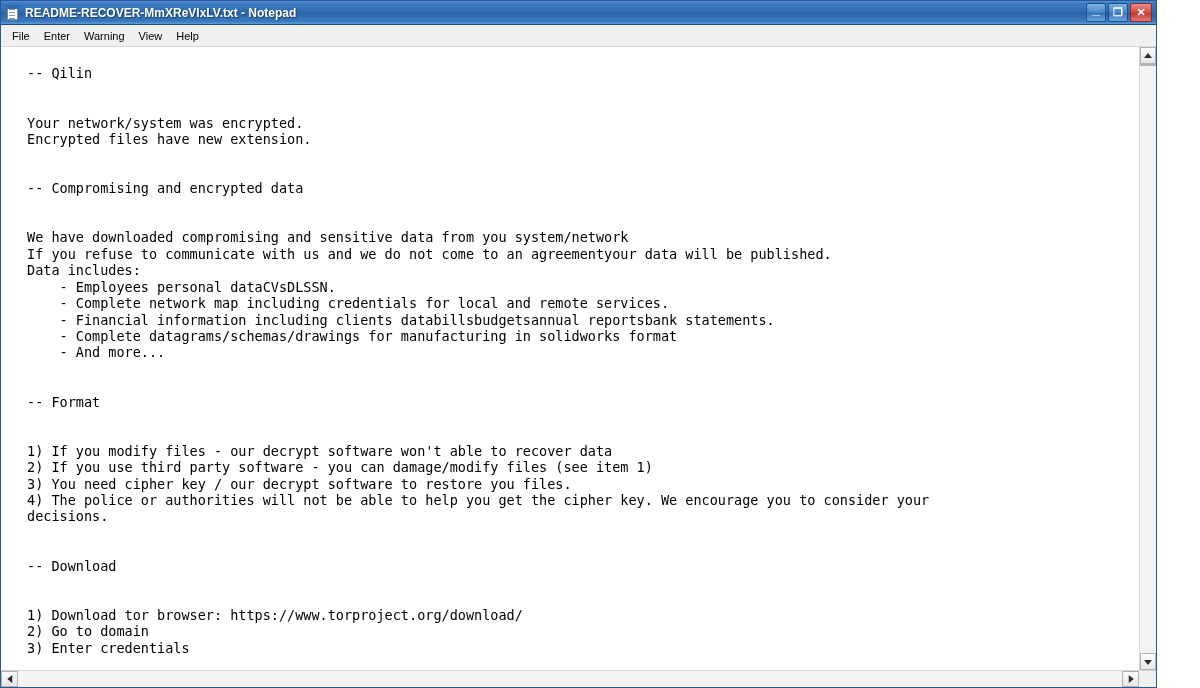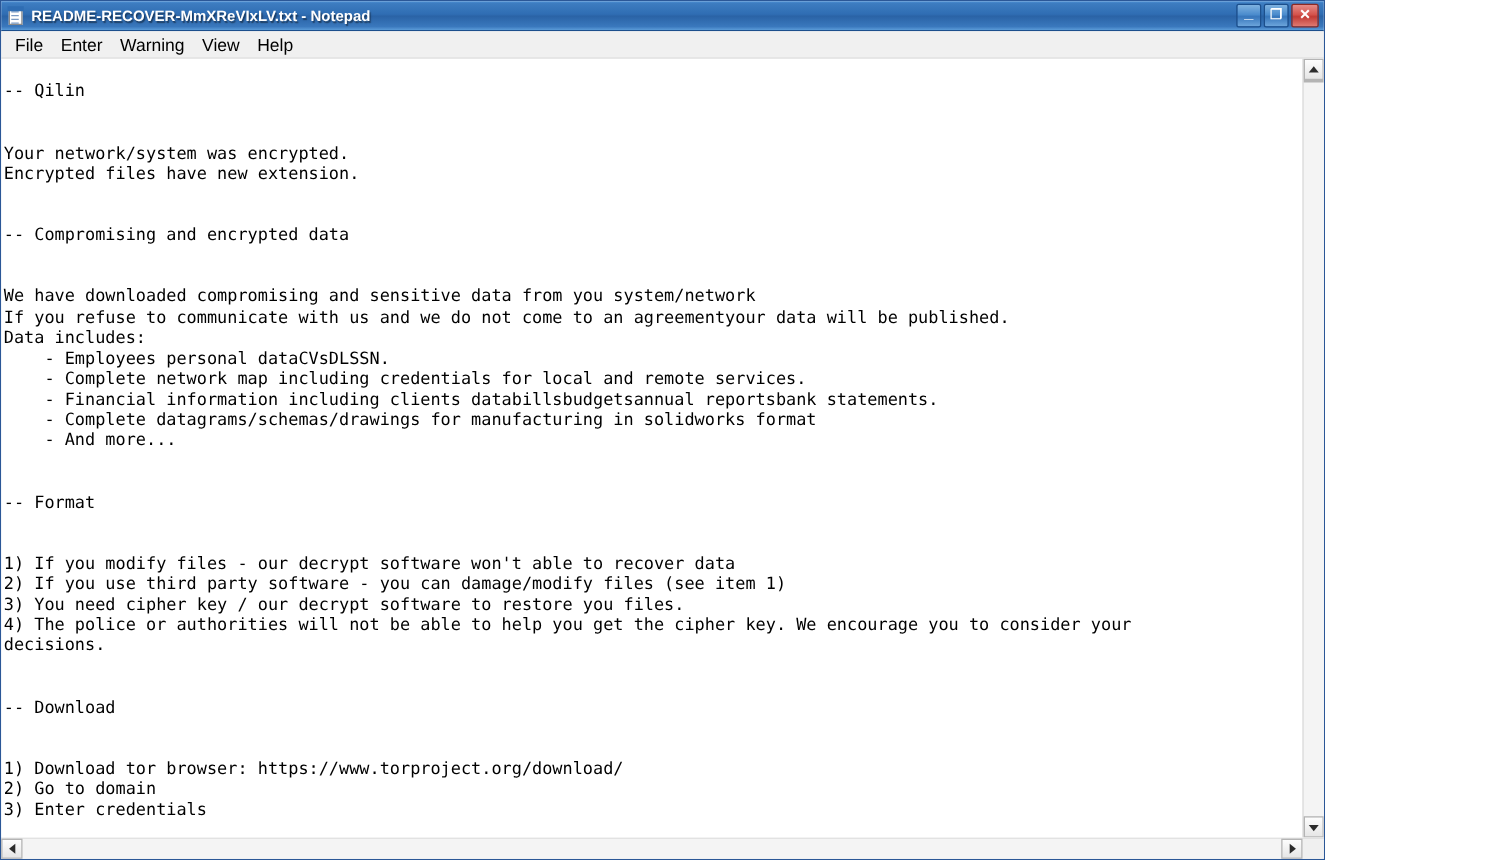--- a/index.html
+++ b/index.html
@@ -10,21 +10,21 @@
   body {
     width: 1200px;
     height: 688px;
     overflow: hidden;
     font-family: "Liberation Sans", sans-serif;
     font-size: 12px;
   }
 
   
   .window {
-    width: 1060px;
+    width: 1157px;
     height: 688px;
     display: flex;
     flex-direction: column;
     border: 1px solid #2b5797;
     box-sizing: border-box;
     background: #ffffff;
   }
 
   
   .titlebar {
@@ -116,34 +116,35 @@
     height: 22px;
     min-height: 22px;
     background: #f0f0f0;
     border-bottom: 1px solid #d9d9d9;
     display: flex;
     align-items: center;
     padding-left: 4px;
     box-sizing: border-box;
   }
   .menu-item {
-    font-size: 14px;
+    font-size: 11px;
     color: #000000;
     padding: 2px 7px;
     cursor: default;
     font-family: "Liberation Sans", sans-serif;
   }
 
   
   .content {
     flex: 1 1 auto;
     display: flex;
     position: relative;
     background: #ffffff;
     overflow: hidden;
+    margin-left: 24px;
   }
   .textarea {
     flex: 1 1 auto;
     padding: 2px 0 0 2px;
     overflow: hidden;
     white-space: pre;
     font-family: "DejaVu Sans Mono", "Liberation Mono", monospace;
     font-size: 13.5px;
     line-height: 16.4px;
     color: #000000;

